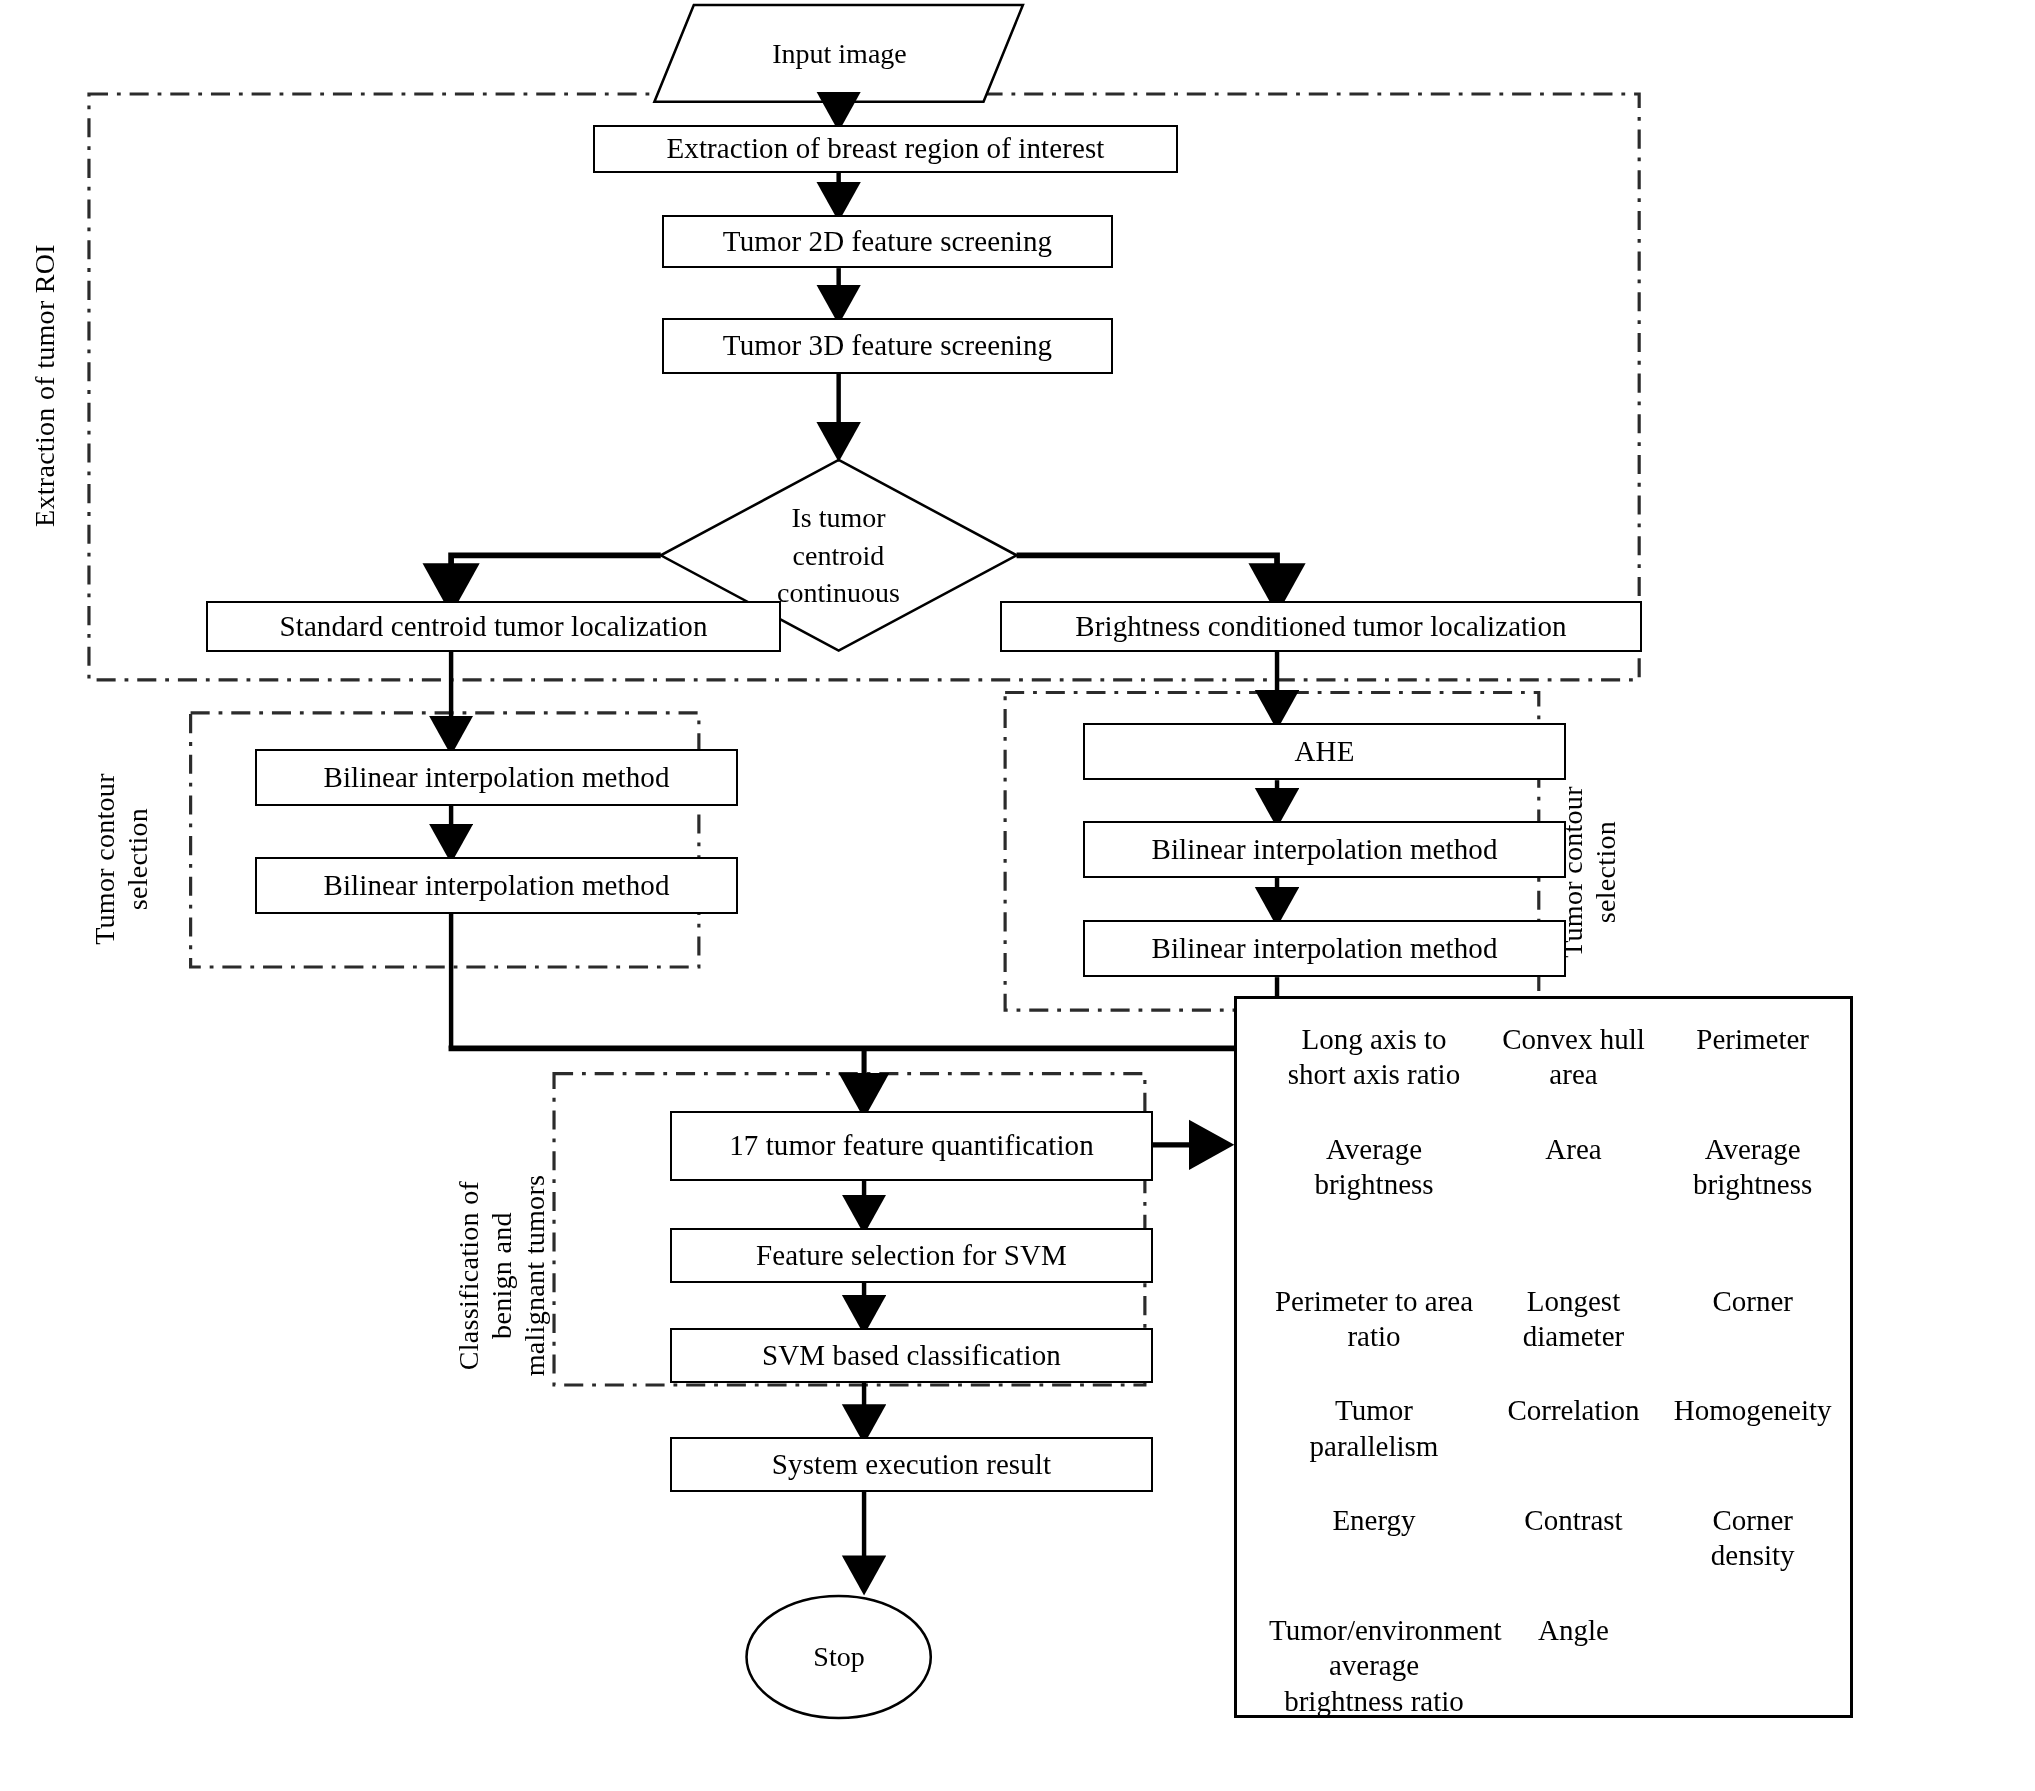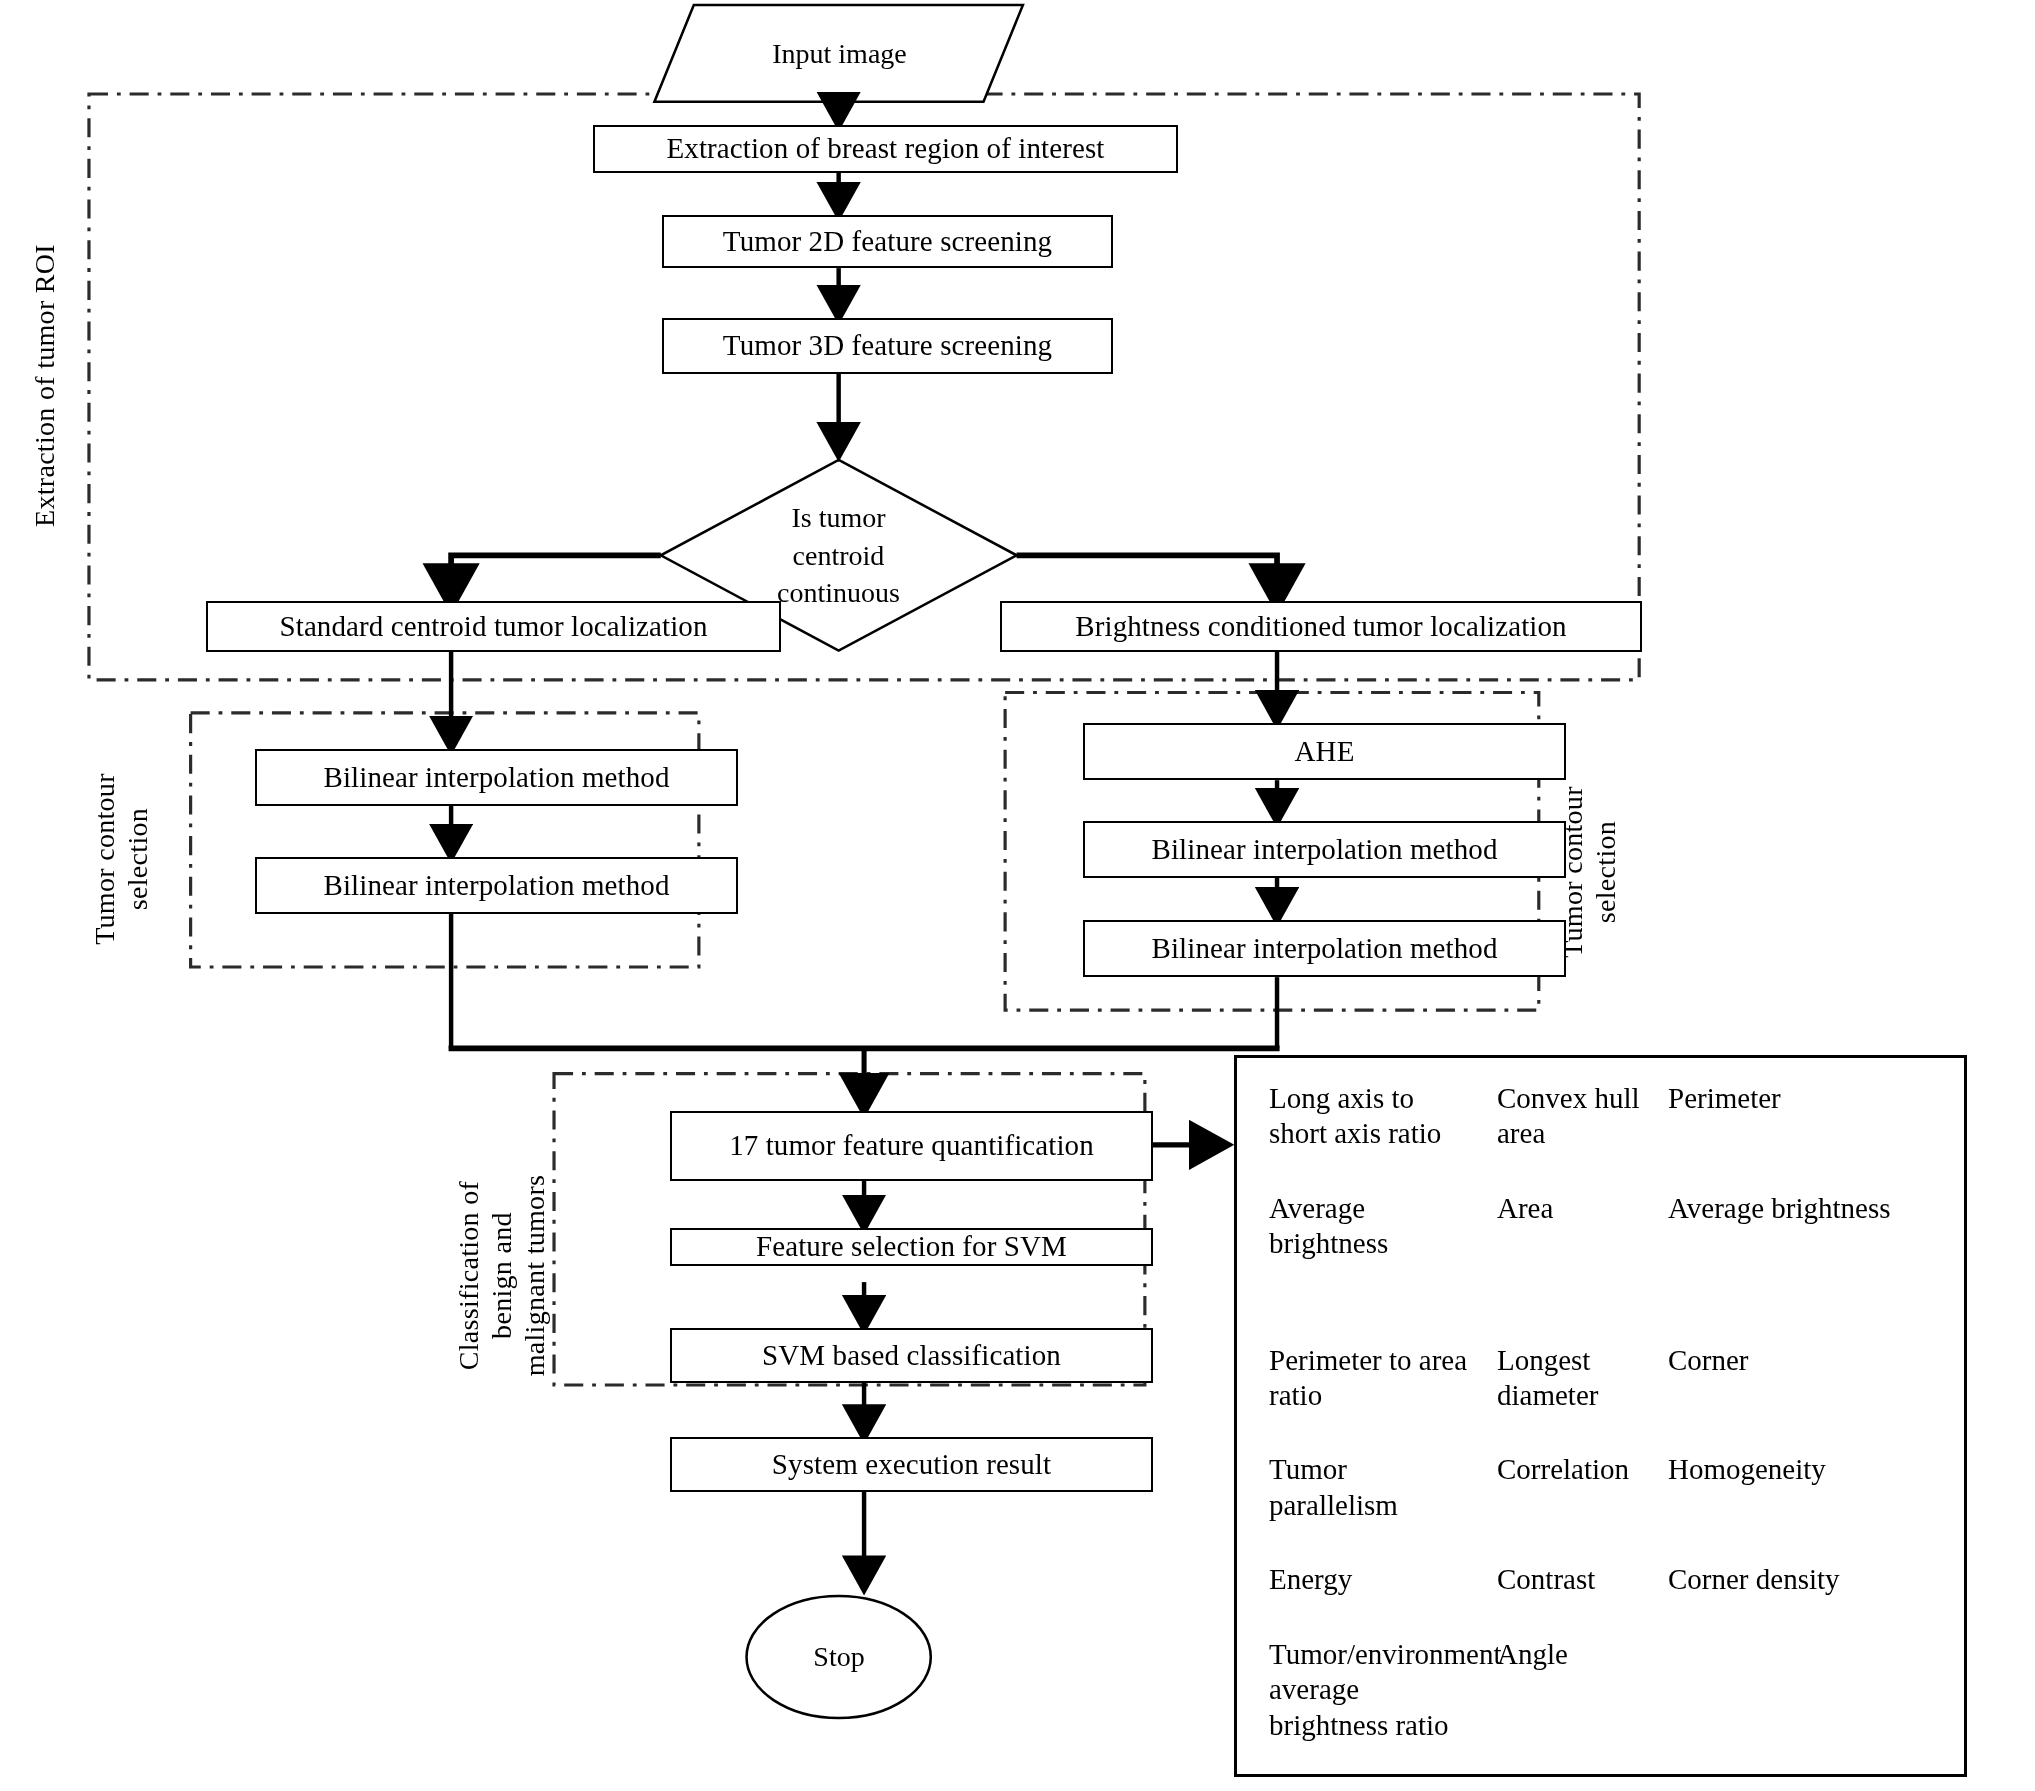--- a/index.html
+++ b/index.html
@@ -178,39 +178,39 @@
   <div class="node" style="left:208px; top:857px; width:483px; height:57px;">Bilinear interpolation method</div>
 
   <div class="node" style="left:1036px; top:723px; width:483px; height:57px;">AHE</div>
 
   <div class="node" style="left:1036px; top:821px; width:483px; height:57px;">Bilinear interpolation method</div>
 
   <div class="node" style="left:1036px; top:920px; width:483px; height:57px;">Bilinear interpolation method</div>
 
   <div class="node" style="left:623px; top:1111px; width:483px; height:70px;">17 tumor feature quantification</div>
 
-  <div class="node" style="left:623px; top:1228px; width:483px; height:38px;">Feature selection for SVM</div>
+  <div class="node" style="left:623px; top:1228px; width:483px; height:55px;">Feature selection for SVM</div>
 
   <div class="node" style="left:623px; top:1328px; width:483px; height:55px;">SVM based classification</div>
 
   <div class="node" style="left:623px; top:1437px; width:483px; height:55px;">System execution result</div>
 
   <div class="vlabel" style="left:-254px; top:369px; width:597px;">Extraction of tumor ROI</div>
 
   <div class="vlabel" style="left:-19px; top:826px; width:280px;">Tumor contour
 selection</div>
 
   <div class="vlabel" style="left:1449px; top:839px; width:280px;">Tumor contour
 selection</div>
 
   <div class="vlabel" style="left:305px; top:1226px; width:394px;">Classification of
 benign and
 malignant tumors</div>
 
-  <div class="feature-panel" style="left:1234px; top:1055px; width:733px; height:722px;">
+  <div class="feature-panel" style="left:1234px; top:996px; width:619px; height:722px;text-align:center;">
     <div class="feature-grid">
       <div class="feature-cell">Long axis to short axis ratio</div>
       <div class="feature-cell">Convex hull area</div>
       <div class="feature-cell">Perimeter</div>
 
       <div class="feature-cell tall">Average brightness</div>
       <div class="feature-cell tall">Area</div>
       <div class="feature-cell tall">Average brightness</div>
 
       <div class="feature-cell">Perimeter to area ratio</div>

